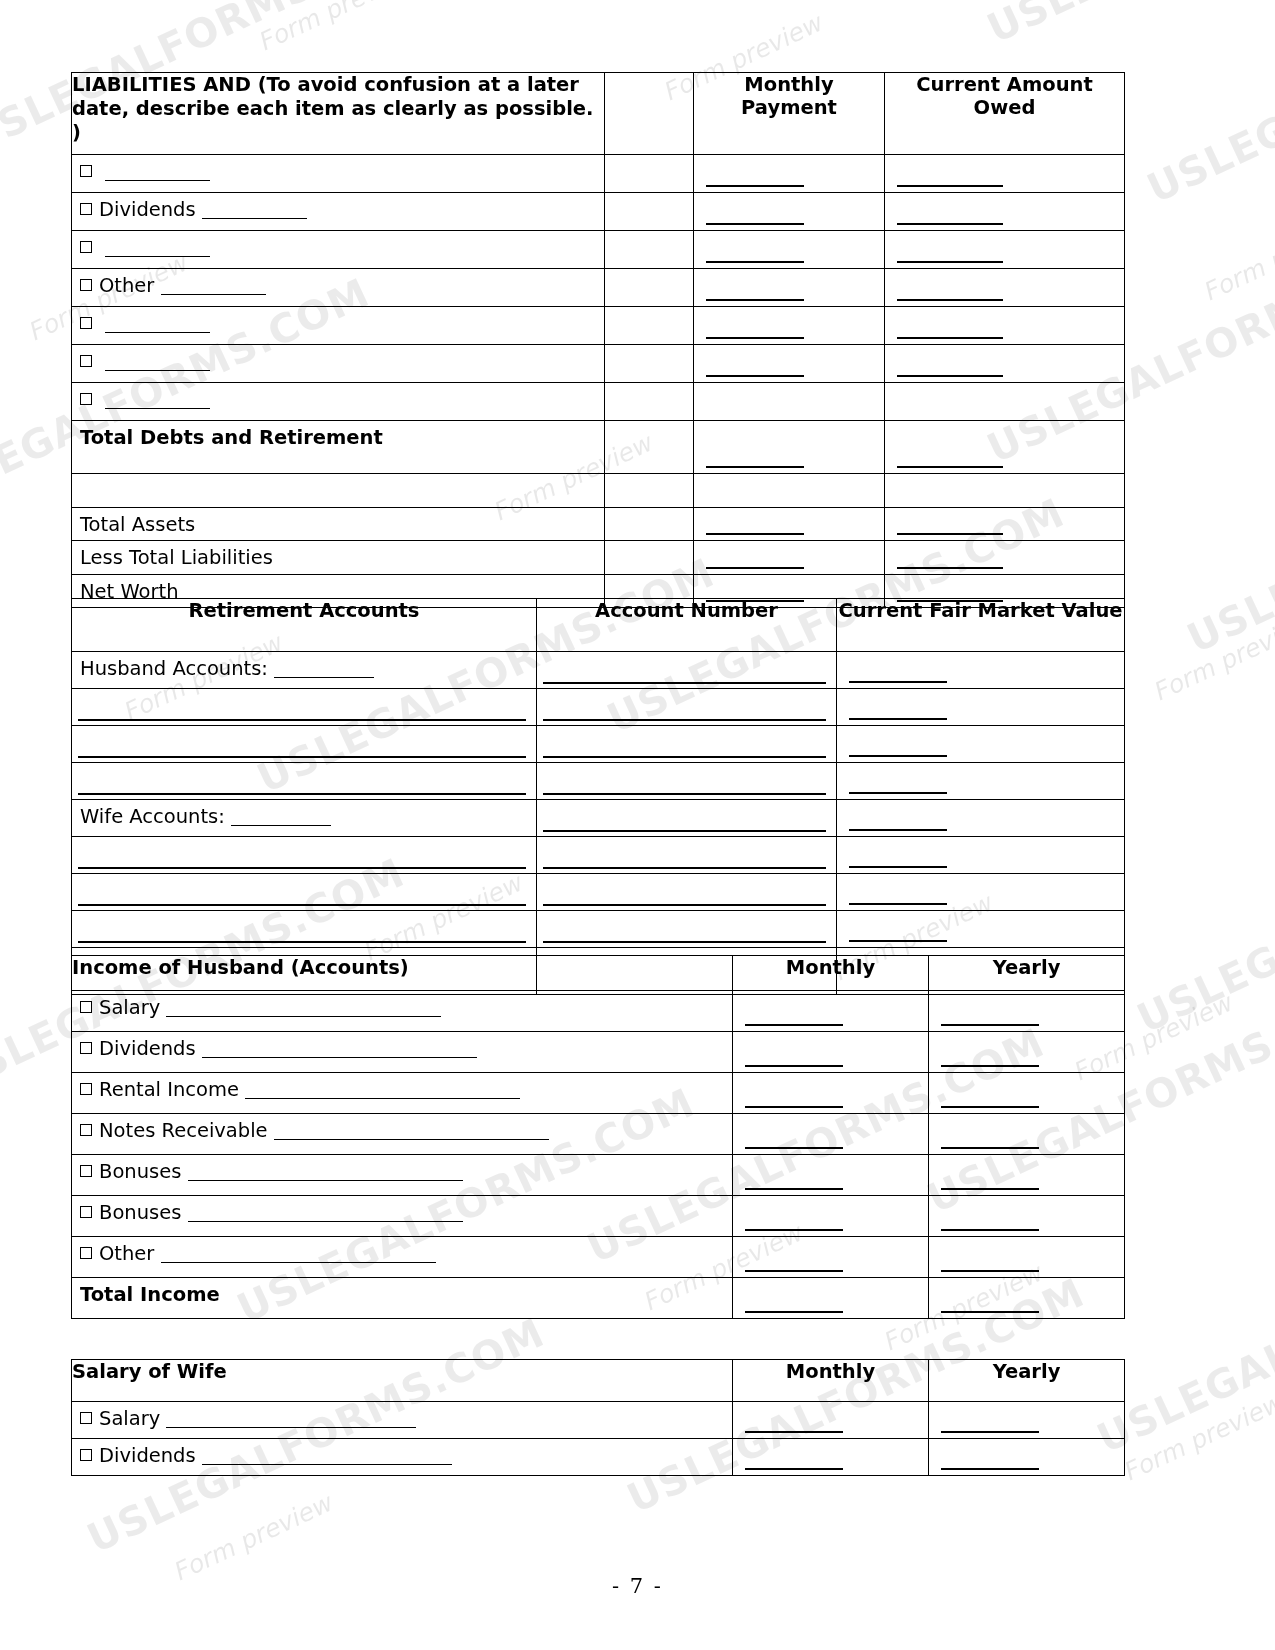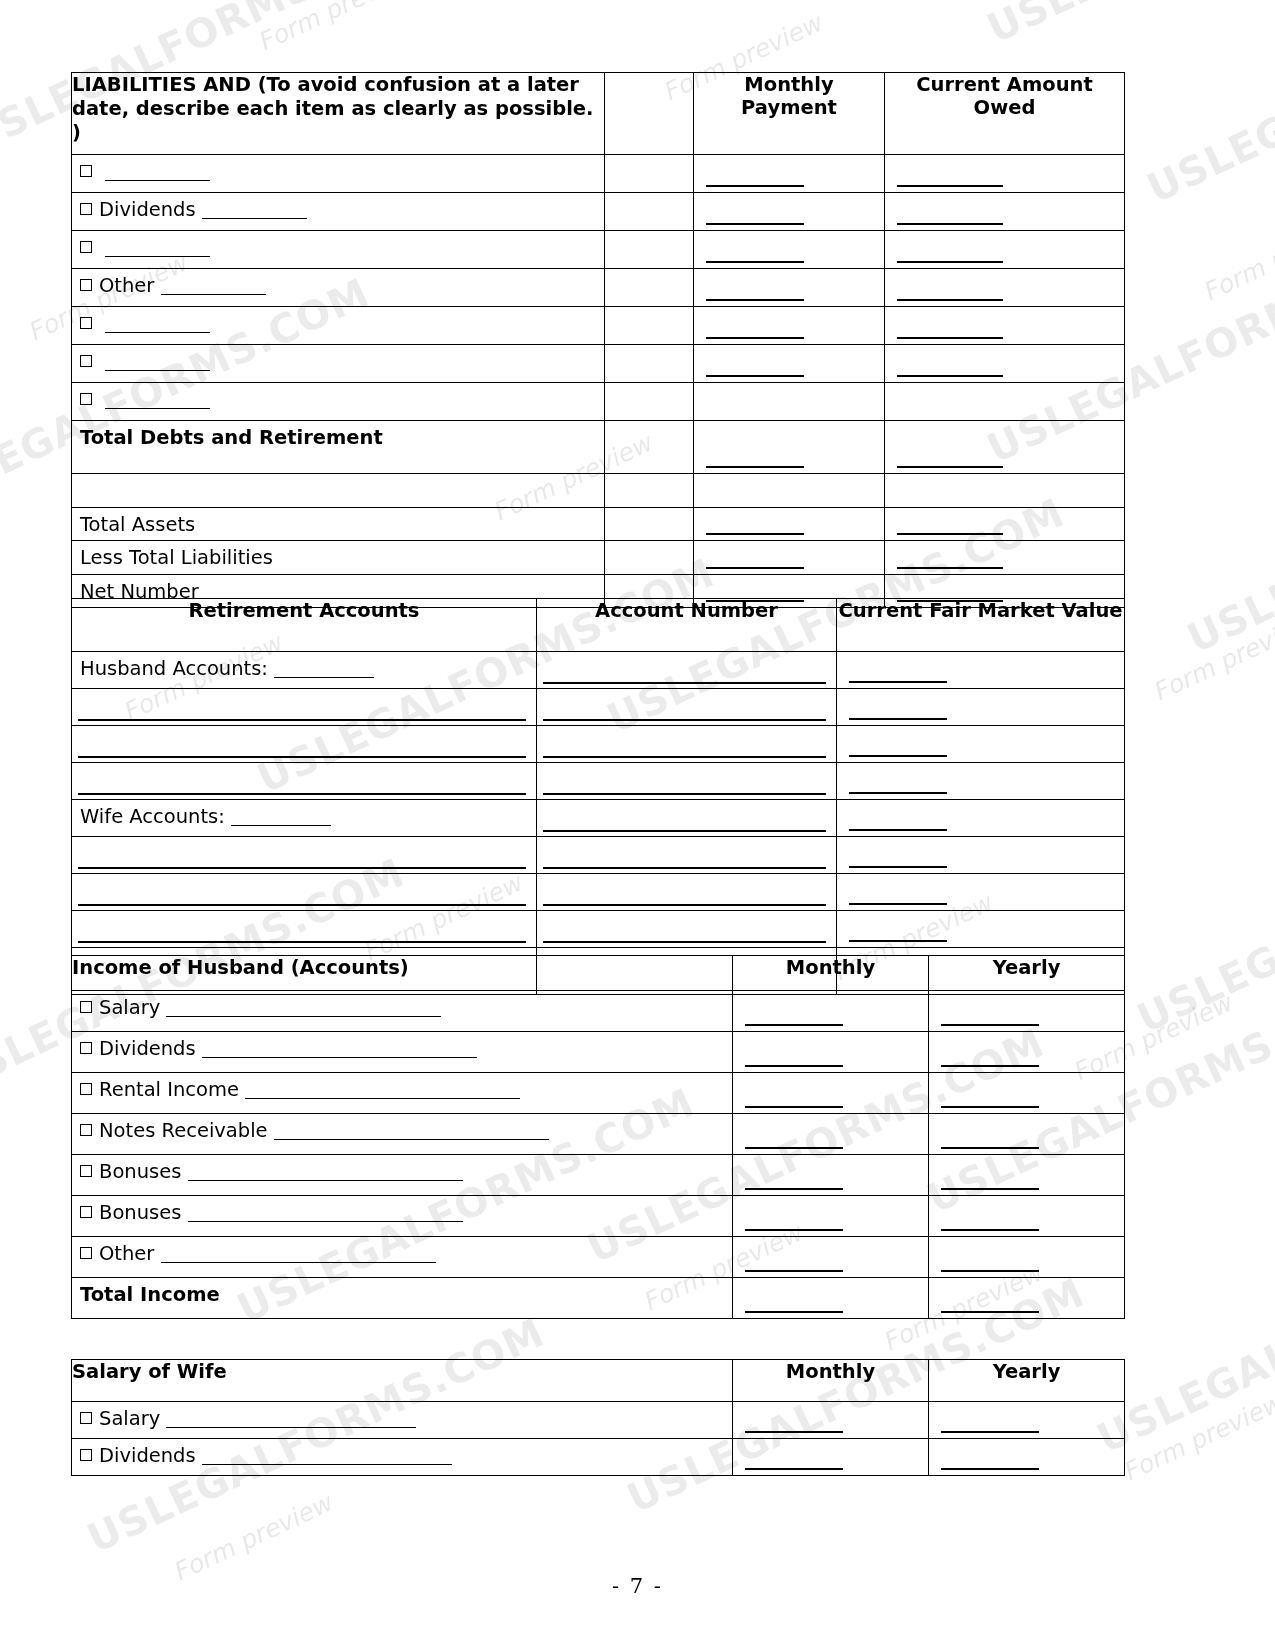--- a/index.html
+++ b/index.html
@@ -266,21 +266,21 @@
           <td></td>
           <td>
             <span class="money"></span>
           </td>
           <td>
             <span class="money w2"></span>
           </td>
         </tr>
         <tr>
           <td style="height: 31px;">
-            <div class="rowlabel cellpad"><span>Net Number</span></div>
+            <div class="rowlabel cellpad"><span>Net Worth</span></div>
           </td>
           <td></td>
           <td>
             <span class="money"></span>
           </td>
           <td>
             <span class="money w2"></span>
           </td>
         </tr>
       </tbody>

